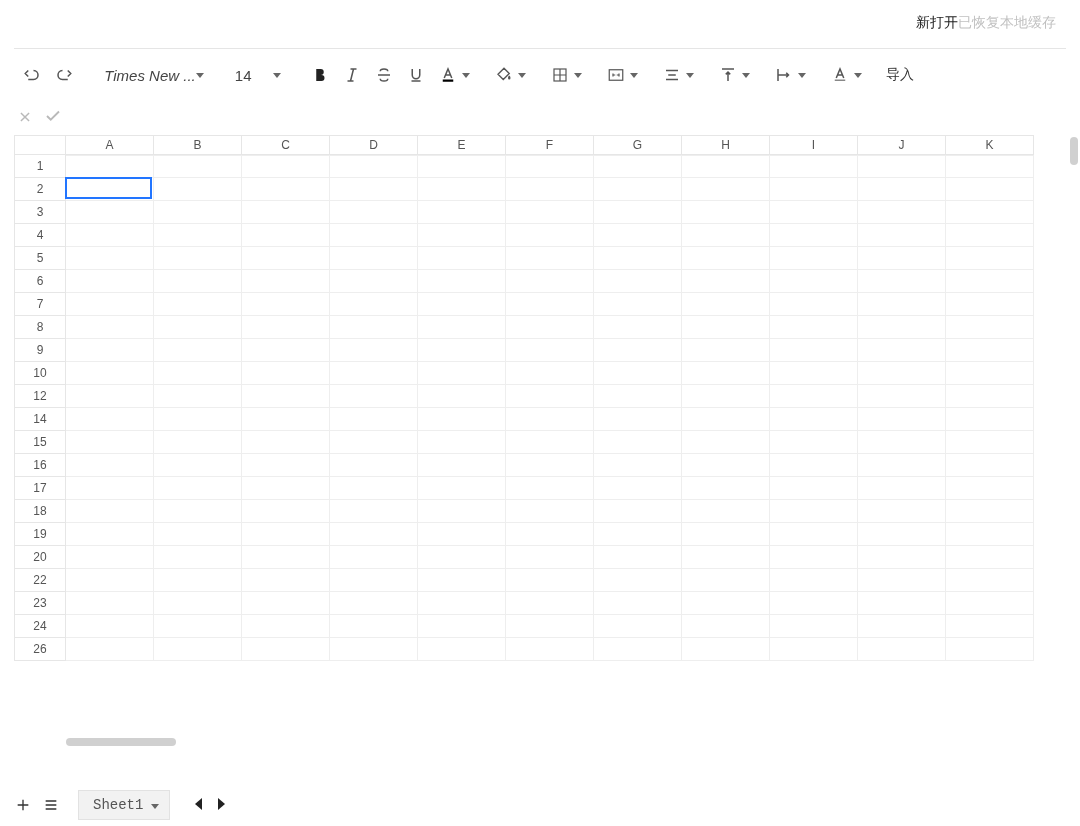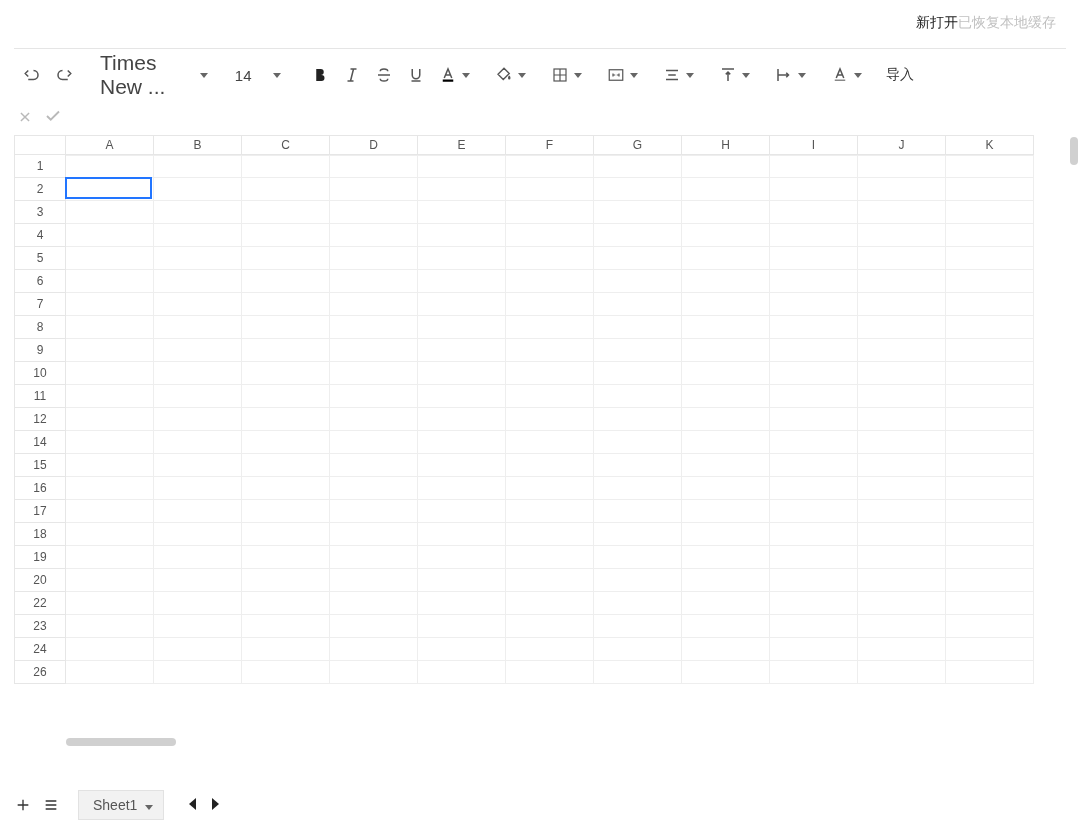--- a/index.html
+++ b/index.html
@@ -12,21 +12,21 @@
   .header .link.primary { color:#1a1a1a; font-weight:500; }
   .header .link.muted { color:#c0c0c0; }
   .header-divider { height:1px; background:#e5e5e5; margin:8px 14px 0 14px; }
 
   
   .toolbar { height:52px; display:flex; align-items:center; padding:0 18px; gap:4px; }
   .tbtn { height:32px; min-width:28px; display:flex; align-items:center; justify-content:center; padding:0 4px; color:#444; cursor:pointer; border-radius:4px; }
   .tbtn svg { display:block; }
   .tgroup { display:flex; align-items:center; }
   .tsep { width:12px; }
-  .font-select { font-size:21px; width:112px; display:flex; align-items:center; justify-content:space-between; padding:0 2px; cursor:pointer; }
+  .font-select { font-size:15px; width:112px; display:flex; align-items:center; justify-content:center; padding:0 2px; cursor:pointer;font-style:italic; }
   .size-select { font-size:15px; width:56px; display:flex; align-items:center; justify-content:space-around; cursor:pointer; }
   .import-label { font-size:14px; color:#333; padding:0 4px; cursor:pointer;text-align:center; }
 
   
   .confirm-bar { height:34px; display:flex; align-items:center; padding:0 18px; gap:12px; }
   .confirm-bar .x { color:#b9b9b9; font-size:18px; cursor:pointer; }
   .confirm-bar .ck { color:#b9b9b9; cursor:pointer; }
 
   
   .grid-wrap { position:relative; flex:1; overflow:hidden; padding-left:14px; }
@@ -47,21 +47,21 @@
 
   .vscroll { position:absolute; right:2px; top:0; width:12px; bottom:0; }
   .vthumb { position:absolute; right:0; top:2px; width:8px; height:28px; background:#d0d0d0; border-radius:4px; cursor:pointer; }
 
   .hscroll { position:absolute; left:66px; bottom:34px; right:0; height:10px; }
   .hthumb { position:absolute; left:0; top:0; height:8px; width:110px; background:#d0d0d0; border-radius:4px; cursor:pointer; }
 
   
   .sheetbar { height:44px; display:flex; align-items:center; border-top:1px solid #fff; padding-left:10px; gap:2px; background:#fff; }
   .sbtn { width:26px; height:26px; display:flex; align-items:center; justify-content:center; color:#555; cursor:pointer; border-radius:3px; }
-  .sheet-tab { height:30px; margin-left:12px; padding:0 10px 0 14px; background:#f2f2f2; border:1px solid #e2e2e2; display:flex; align-items:center; font-size:14px; color:#555; gap:8px; cursor:pointer; }
+  .sheet-tab { height:30px; margin-left:12px; padding:0 10px 0 14px; background:#f2f2f2; border:1px solid #e2e2e2; display:flex; align-items:center; font-size:14px; color:#555; gap:8px; cursor:pointer;font-family:Liberation Mono, monospace; }
   .sheet-tab .mini-caret { color:#999; }
   .nav-arrows { margin-left:22px; display:flex; gap:12px; }
   .nav-arrows .arrow { color:#333; cursor:pointer; }
 
   .caret-down { width:0; height:0; border-left:4px solid transparent; border-right:4px solid transparent; border-top:5px solid #666; display:inline-block; }
 </style>
 </head>
 <body>
 
 <div class="app">
@@ -379,34 +379,20 @@
             <div class="cell"></div>
             <div class="cell"></div>
             <div class="cell"></div>
             <div class="cell"></div>
             <div class="cell"></div>
             <div class="cell"></div>
             <div class="cell"></div>
             <div class="cell"></div>
           </div>
           <div class="row">
-            <div class="row-h">11</div>
-            <div class="cell"></div>
-            <div class="cell"></div>
-            <div class="cell"></div>
-            <div class="cell"></div>
-            <div class="cell"></div>
-            <div class="cell"></div>
-            <div class="cell"></div>
-            <div class="cell"></div>
-            <div class="cell"></div>
-            <div class="cell"></div>
-            <div class="cell"></div>
-          </div>
-          <div class="row">
             <div class="row-h">12</div>
             <div class="cell"></div>
             <div class="cell"></div>
             <div class="cell"></div>
             <div class="cell"></div>
             <div class="cell"></div>
             <div class="cell"></div>
             <div class="cell"></div>
             <div class="cell"></div>
             <div class="cell"></div>

